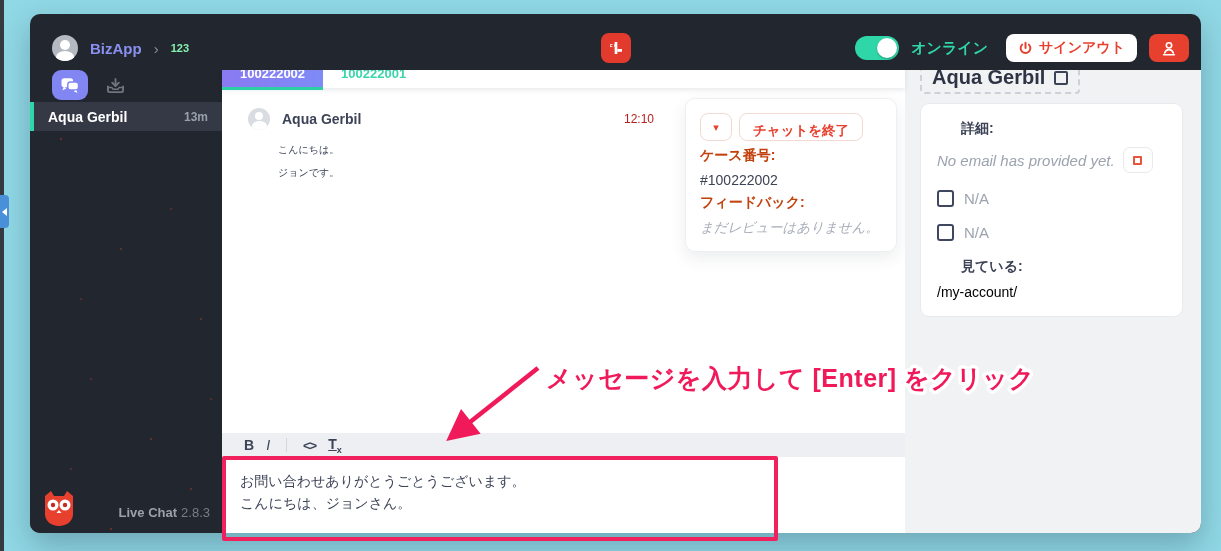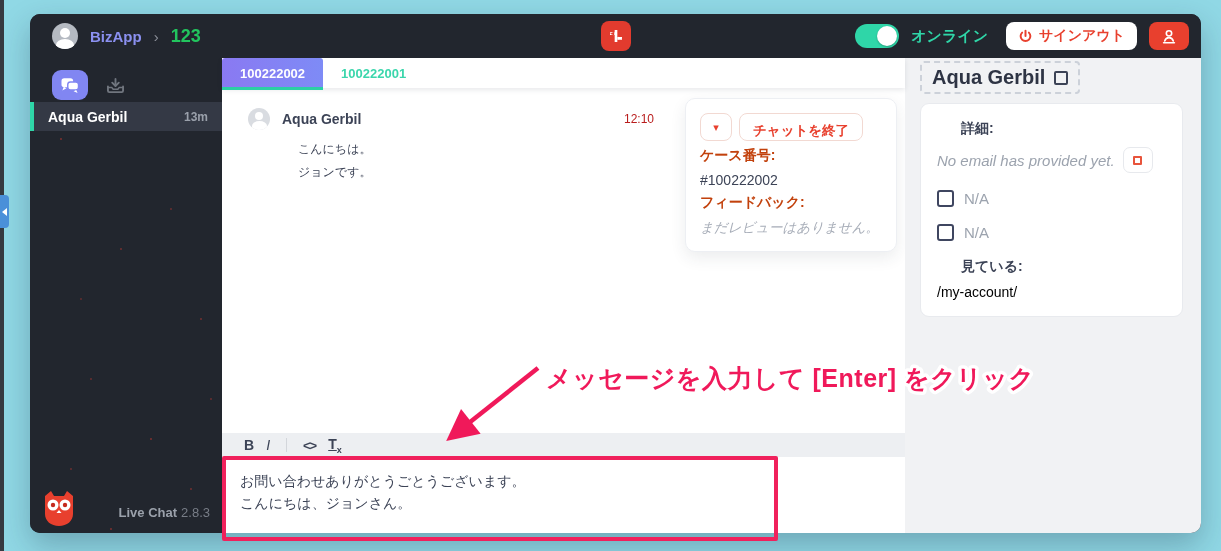--- a/index.html
+++ b/index.html
@@ -17,28 +17,28 @@
     border-radius:0 4px 4px 0; z-index:2; }
   .edge-widget .tri { position:absolute; left:2px; top:13px; width:0; height:0;
     border-top:4px solid transparent; border-bottom:4px solid transparent; border-right:5px solid #fff; }
 
   
   .window { position:absolute; left:30px; top:14px; width:1171px; height:519px;
     background:#22262e; border-radius:10px; overflow:hidden;
     box-shadow:0 12px 30px rgba(20,40,60,.28); }
 
   
-  .topbar { position:absolute; left:0; top:0; width:100%; height:44px; background:#22262e; z-index:5; }
+  .topbar { position:absolute; left:0; top:12px; width:100%; height:44px; background:#22262e; z-index:5; }
   .tb-left { position:absolute; left:22px; top:0; height:44px; display:flex; align-items:center; gap:12px; }
   .avatar { width:26px; height:26px; border-radius:50%; background:#b5bac2; position:relative; overflow:hidden; flex:0 0 auto;}
   .avatar .head { position:absolute; left:50%; top:5px; width:10px; height:10px; margin-left:-5px; border-radius:50%; background:#fff; }
   .avatar .body { position:absolute; left:50%; top:16px; width:18px; height:12px; margin-left:-9px; border-radius:50% 50% 0 0; background:#fff; }
   .brand { color:#8b90f0; font-size:15px; font-weight:600; }
   .crumb-sep { color:#8b8f98; font-size:15px; }
-  .room { color:#22c55e; font-size:18px; font-weight:700; }
+  .room { color:#86efac; font-size:11px; font-weight:700; }
   .brand-btn { position:absolute; left:50%; top:7px; width:30px; height:30px; margin-left:-15px;
     background:#e23b2e; border-radius:8px; display:flex; align-items:center; justify-content:center; }
   .tb-right { position:absolute; right:12px; top:0; height:44px; display:flex; align-items:center; gap:12px; }
   .toggle { width:44px; height:24px; border-radius:12px; background:#2fd6a8; position:relative; cursor:pointer; }
   .toggle .knob { position:absolute; right:2px; top:2px; width:20px; height:20px; border-radius:50%; background:#fff;
     box-shadow:0 1px 2px rgba(0,0,0,.25); }
   .online-label { color:#2fd6a8; font-size:15px; font-weight:600; margin-right:6px; }
   .signout-btn { height:28px; background:#fff; border:none; border-radius:8px; padding:0 12px;
     display:flex; align-items:center; gap:6px; cursor:pointer; }
   .signout-btn span { color:#e8402e; font-size:14px; font-weight:600; }
@@ -76,21 +76,21 @@
   .tab.active::after { content:""; position:absolute; left:0; right:0; bottom:-2px; height:3px; background:#2bd0a5; }
   .tab.inactive { color:#3bd6ac; background:#fff; }
 
   .msg { position:absolute; left:26px; top:50px; width:406px; }
   .msg-head { display:flex; align-items:center; }
   .msg-avatar { width:22px; height:22px; border-radius:50%; background:#d9dce1; position:relative; overflow:hidden; }
   .msg-avatar .head { position:absolute; left:50%; top:4px; width:8px; height:8px; margin-left:-4px; border-radius:50%; background:#fff; }
   .msg-avatar .body { position:absolute; left:50%; top:13px; width:15px; height:10px; margin-left:-7.5px; border-radius:50% 50% 0 0; background:#fff; }
   .msg-name { font-size:14px; font-weight:700; color:#3c4356; margin-left:12px; }
   .msg-time { margin-left:auto; color:#b91c1c; font-size:12px;text-align:center; }
-  .msg-body { margin-left:50px; margin-top:8px; font-size:12px; line-height:23px; color:#3c4356; }
+  .msg-body { margin-left:30px; margin-top:8px; font-size:10px; line-height:23px; color:#3c4356; }
 
   .case-card { position:absolute; left:463px; top:40px; width:212px; background:#fff; border:1px solid #edeff3;
     border-radius:10px; box-shadow:0 6px 16px rgba(40,50,70,.09); padding:14px; }
   .card-actions { display:flex; gap:7px; }
   .dd-btn { width:32px; height:28px; background:#fff; border:1px solid #f2d9d2; border-radius:8px;
     color:#e8402e; font-size:11px; cursor:pointer; }
   .close-chat-btn { height:28px; background:#fff; border:1px solid #f2d9d2; border-radius:8px; padding:8px 13px;
     color:#e8402e; font-size:13.5px; font-weight:700; cursor:pointer; }
   .fld-label { font-size:14px; font-weight:700; color:#c2410c; margin-top:6px; }
   .fld-value { font-size:14px; color:#3c4356; margin-top:7px; }

